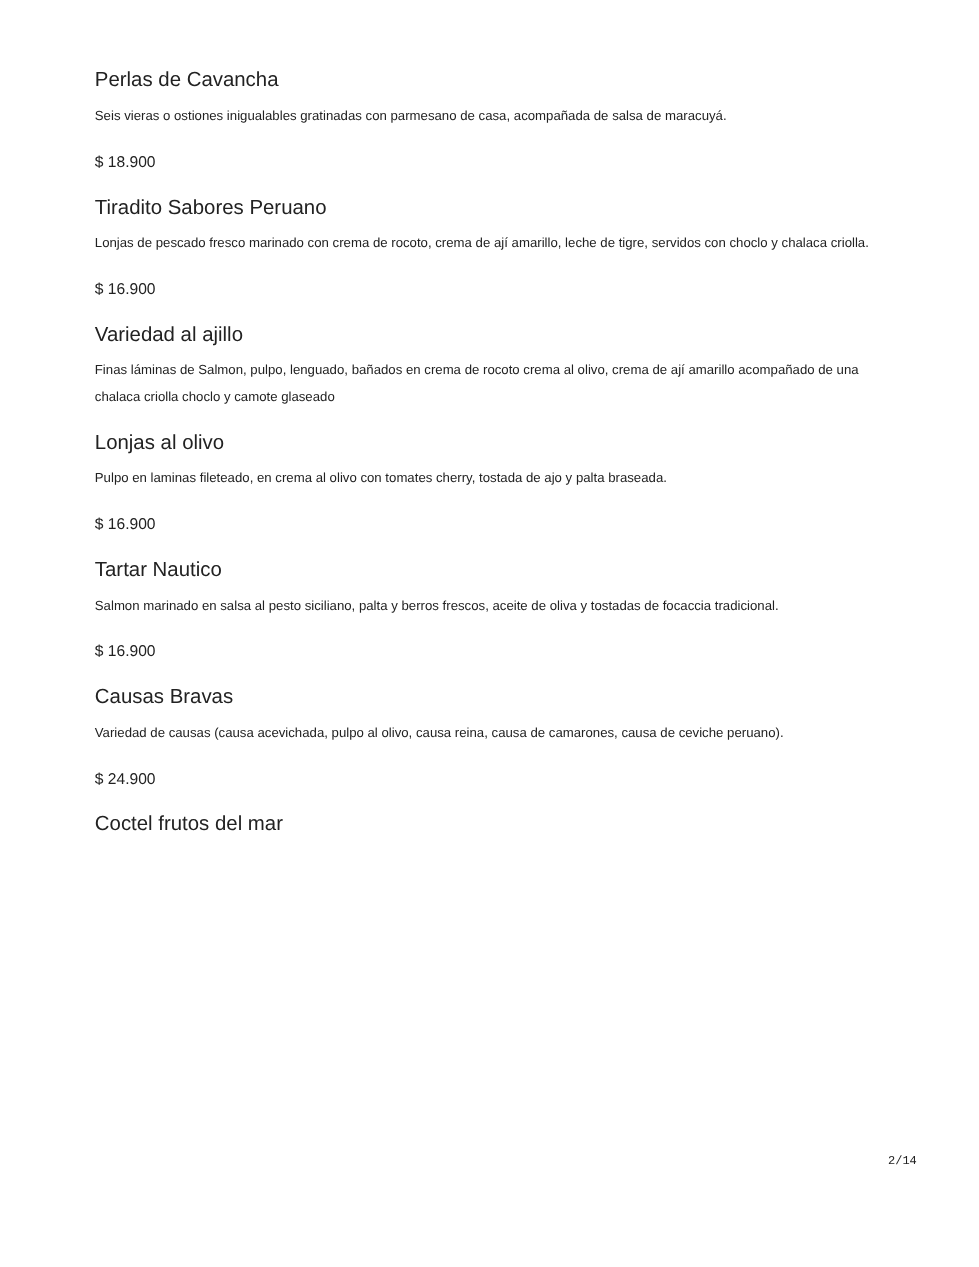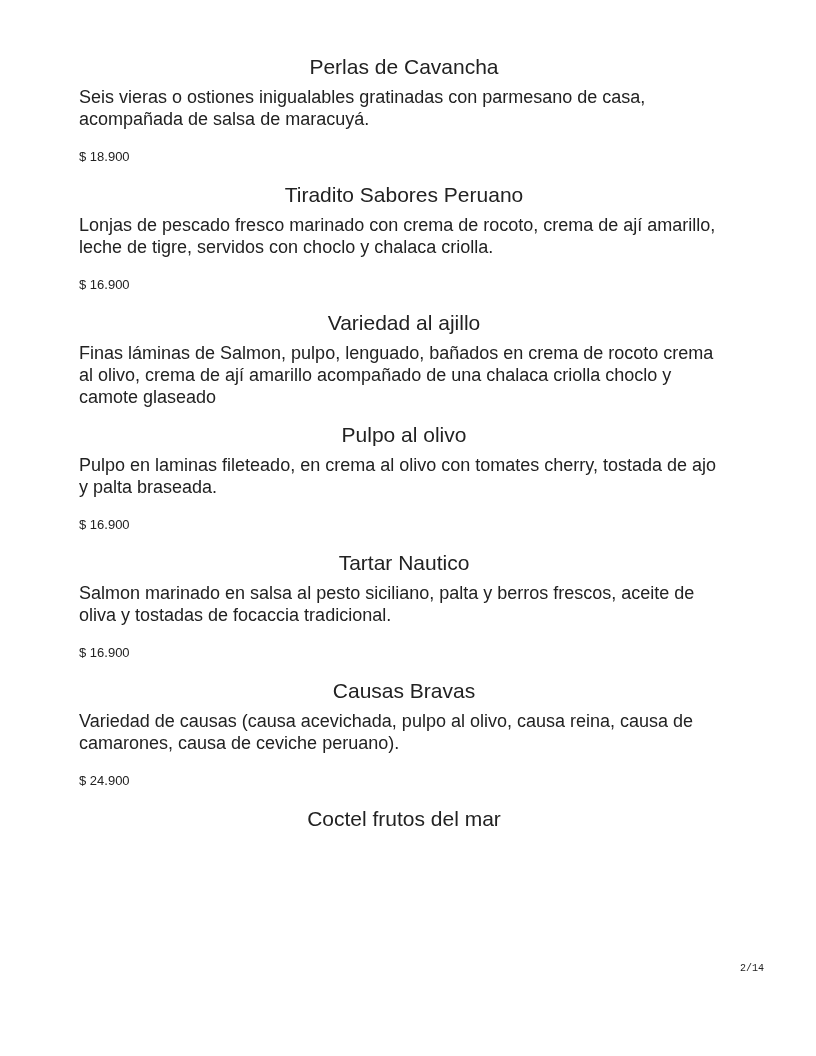--- a/index.html
+++ b/index.html
@@ -19,28 +19,27 @@
       position: absolute;
       left: 79px;
       top: 56px;
       width: 650px;
     }
     .menu-item {
       margin: 0;
       padding: 0;
     }
     .item-name {
-      font-size: 21px;
+      font-size: 17px;
       line-height: 22px;
       height: 22px;
       margin: 0 0 8px 0;
-      text-align: center;
     }
     .item-desc {
-      font-size: 18px;
+      font-size: 11px;
       line-height: 22px;
       margin: 0 0 16px 0;
     }
     .item-price {
       font-size: 13px;
       line-height: 22px;
       height: 22px;
       margin: 0 0 16px 0;
     }
     .page-number {
@@ -71,21 +70,21 @@
 
   <div class="menu-item">
     <p class="item-name">Variedad al ajillo</p>
   </div>
 
   <div class="menu-item">
     <p class="item-desc">Finas láminas de Salmon, pulpo, lenguado, bañados en crema de rocoto crema al olivo, crema de ají amarillo acompañado de una chalaca criolla choclo y camote glaseado</p>
   </div>
 
   <div class="menu-item">
-    <p class="item-name">Pulpo al olivo</p>
+    <p class="item-name">Lonjas al olivo</p>
     <p class="item-desc">Pulpo en laminas fileteado, en crema al olivo con tomates cherry, tostada de ajo y palta braseada.</p>
     <p class="item-price">$ 16.900</p>
   </div>
 
   <div class="menu-item">
     <p class="item-name">Tartar Nautico</p>
     <p class="item-desc">Salmon marinado en salsa al pesto siciliano, palta y berros frescos, aceite de oliva y tostadas de focaccia tradicional.</p>
     <p class="item-price">$ 16.900</p>
   </div>
 

